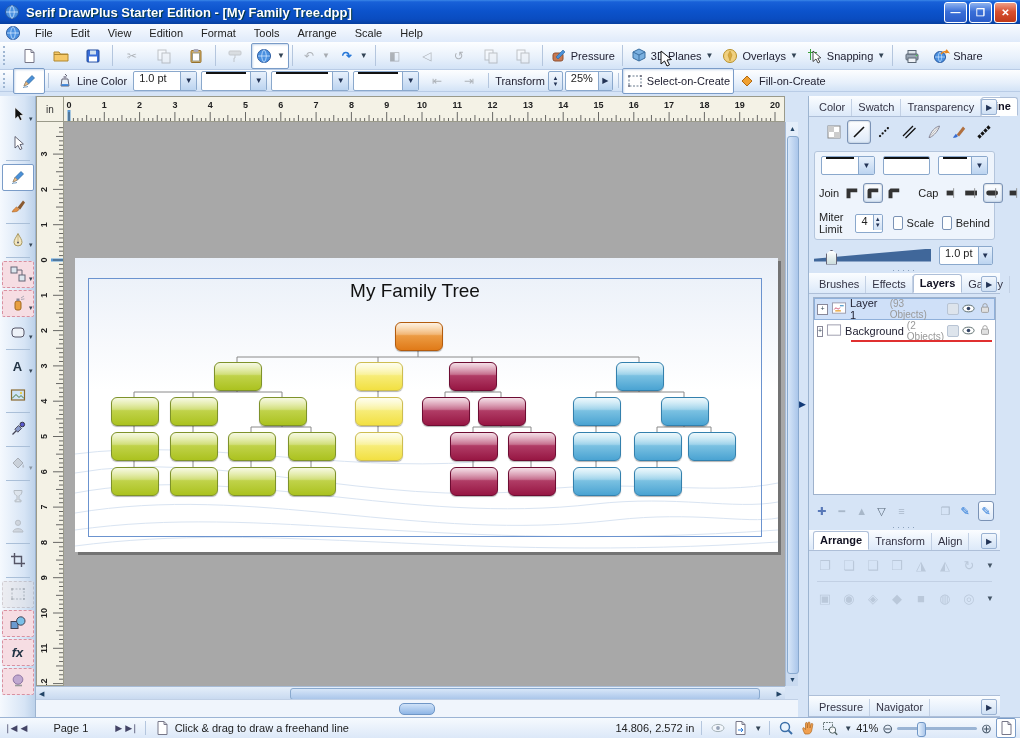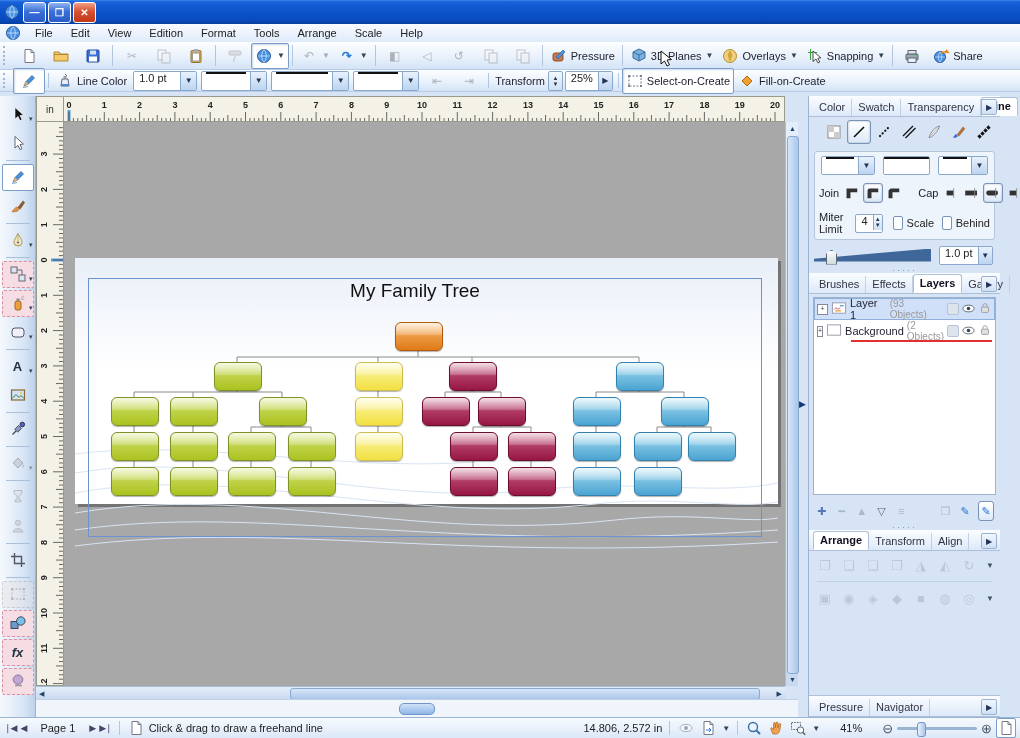--- a/index.html
+++ b/index.html
@@ -58,21 +58,21 @@
   .lsep{width:24px;height:1px;background:#aabfd8;margin:2px 0;}
   .ltool .tglyph{font-size:13px;font-weight:bold;color:#234;}
   
   #corner{left:36px;top:96px;width:28px;height:26px;background:#f4f2e6;border:1px solid #9a9a8a;
     box-sizing:border-box;font-size:10px;display:flex;align-items:center;justify-content:center;color:#333;}
   #hruler{left:64px;top:96px;width:721px;height:26px;background:#f4f2e6;border:1px solid #9a9a8a;
     border-left:none;box-sizing:border-box;overflow:hidden;}
   #vruler{left:36px;top:122px;width:28px;height:564px;background:#f4f2e6;border:1px solid #9a9a8a;
     border-top:none;box-sizing:border-box;overflow:hidden;}
   #canvas{left:64px;top:122px;width:721px;height:564px;background:#a8a8a8;overflow:hidden;}
-  #page{left:11px;top:136px;width:703px;height:246px;background:#fff;
+  #page{left:11px;top:136px;width:703px;height:294px;background:#fff;
     box-shadow:3px 3px 0 rgba(80,80,80,.6);}
   #page .tint{position:absolute;left:0;top:0;right:0;height:45%;
     background:linear-gradient(180deg,#e9eff8,rgba(255,255,255,0));}
   #pageframe{position:absolute;border:1px solid #6b93cf;}
   #pagetitle{position:absolute;left:0;top:22px;width:680px;text-align:center;
     font-size:19px;color:#111;letter-spacing:0px;}
   .node{position:absolute;width:46px;height:27px;border-radius:6px;border:1px solid #000;
     box-shadow:0 1px 1px rgba(0,0,0,.3);}
   
   .sb{background:linear-gradient(180deg,#e4eefa,#c9daf0);}
@@ -145,20 +145,21 @@
 </head>
 <body>
 
 <div id="titlebar" class="abs">
   <span class="sico">
       <svg width="16" height="16" viewBox="0 0 16 16">
         <circle cx="8" cy="8" r="6.5" fill="#4a90e0" stroke="#2a5aa0"></circle>
         <path d="M2,8 H14 M8,1.5 C5,5 5,11 8,14.5 M8,1.5 C11,5 11,11 8,14.5" stroke="#cfe6ff" fill="none" stroke-width=".8"></path>
       </svg>
     </span>
+  <span class="ttl">Serif DrawPlus Starter Edition - [My Family Tree.dpp]</span>
   <span class="winbtn">—</span>
   <span class="winbtn">❐</span>
   <span class="winbtn close">✕</span>
 </div>
 
 <div id="menubar" class="abs">
   <span class="appico sico">
       <svg width="16" height="16" viewBox="0 0 16 16">
         <circle cx="8" cy="8" r="6.5" fill="#4a90e0" stroke="#2a5aa0"></circle>
         <path d="M2,8 H14 M8,1.5 C5,5 5,11 8,14.5 M8,1.5 C11,5 11,11 8,14.5" stroke="#cfe6ff" fill="none" stroke-width=".8"></path>
@@ -1247,21 +1248,21 @@
   <div class="tabstrip" id="bottomtabs" style="position:absolute;bottom:0;left:0;right:0;border-top:1px solid #aebfd8">
       <span class="tab">Pressure</span>
       <span class="tab">Navigator</span>
       <span class="striparrow">▶</span>
     </div>
 </div>
 
 <div id="statusbar" class="abs">
   <span class="navg">❘◀</span>
   <span class="navg">◀</span>
-  <span style="margin:0 10px">Page 1</span>
+  <span style="margin:0 23px">Page 1</span>
   <span class="navg">▶</span>
   <span class="navg">▶❘</span>
   <span class="vsep" style="height:14px"></span>
   <span class="sico">
       <svg width="16" height="16" viewBox="0 0 16 16">
         <path d="M4,1.5 h6 l3,3 V14.5 H4 Z" fill="#fff" stroke="#778"></path>
         <path d="M10,1.5 v3 h3" fill="none" stroke="#778"></path>
       </svg>
     </span>
   <span>Click &amp; drag to draw a freehand line</span>
@@ -1295,21 +1296,21 @@
       </svg>
     </span>
   <span class="sico">
       <svg width="16" height="16" viewBox="0 0 16 16">
         <rect x="1.5" y="2.5" width="9" height="7" fill="none" stroke="#566" stroke-dasharray="1.6,1.1"></rect>
         <circle cx="10.5" cy="10" r="3.2" fill="#ffffffcc" stroke="#566"></circle>
         <path d="M12.8,12.3 l2.4,2.4" stroke="#566" stroke-width="1.6"></path>
       </svg>
     </span>
   <span class="dd">▼</span>
-  <span style="margin:0 16px">41%</span>
+  <span style="margin:0 0">41%</span>
   <span style="font-size:13px;color:#456">⊖</span>
   <div id="zoomslider">
       <div class="zh"></div>
     </div>
   <span style="font-size:13px;color:#456">⊕</span>
   <span class="sico fitbtn">
       <svg width="16" height="16" viewBox="0 0 16 16">
         <path d="M4,1.5 h6 l3,3 V14.5 H4 Z" fill="#fff" stroke="#778"></path>
         <path d="M10,1.5 v3 h3" fill="none" stroke="#778"></path>
       </svg>

